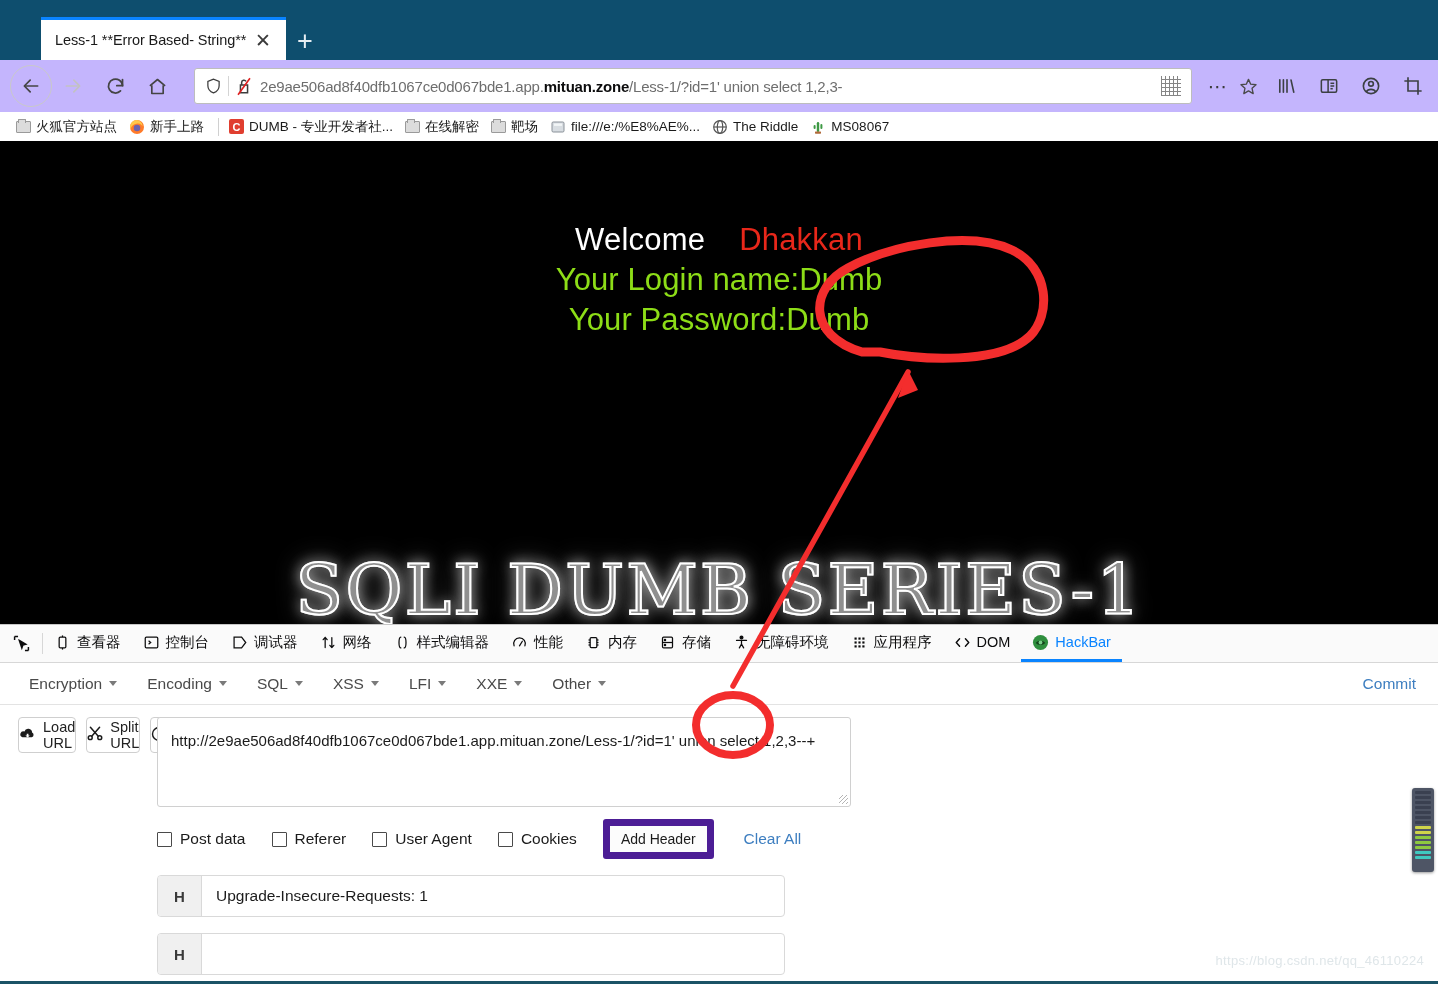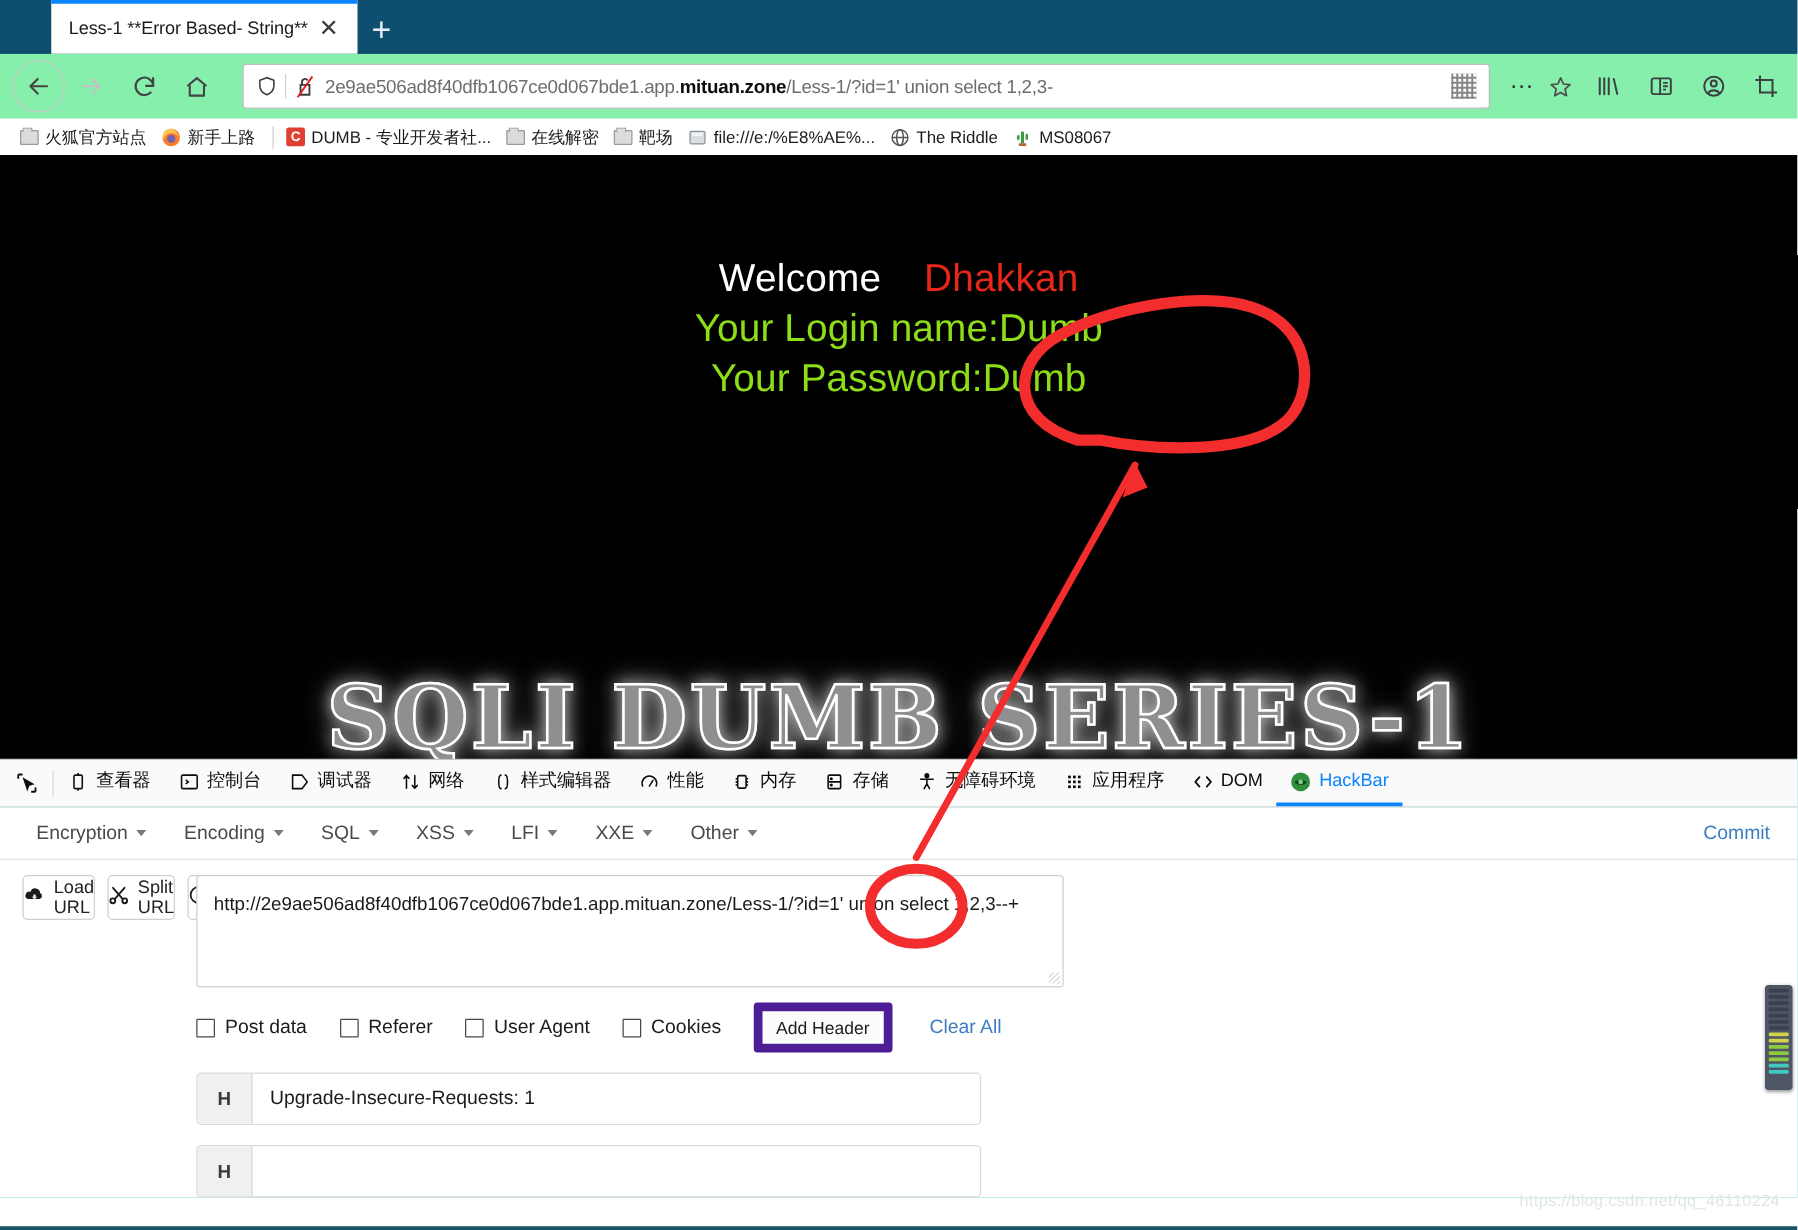--- a/index.html
+++ b/index.html
@@ -8,21 +8,21 @@
   body {
     width: 1438px; height: 984px;
     font-family: "Liberation Sans", sans-serif;
     background: #ffffff;
     overflow: hidden;
     position: relative;
   }
 
   
   .tabstrip {
-    height: 43px; background:#0b4f6c; background:#15506e;
+    height: 60px; background:#0b4f6c; background:#15506e;
     display:flex; align-items:flex-end; position:relative;
   }
   .tabstrip-bg { position:absolute; inset:0; background:#0e4e6e; }
   .tab {
     position:relative; margin-left:41px; width:245px; height:43px;
     background:#ffffff; border-top:3px solid #0a84ff;
     display:flex; align-items:center; padding:0 10px 0 14px;
     z-index:2;
   }
   .tab-title {
@@ -34,21 +34,21 @@
     color:#3a3a3a; font-size:19px; line-height:1; font-weight:300; cursor:pointer;
   }
   .newtab {
     position:relative; z-index:2; width:38px; height:38px;
     display:flex; align-items:center; justify-content:center;
     color:#e6eef3; font-size:27px; font-weight:300; line-height:1; cursor:pointer;
   }
 
   
   .navbar {
-    height:52px; background:#86efac; display:flex; align-items:center;
+    height:52px; background:#c4b5fd; display:flex; align-items:center;
     padding:0 10px; border-bottom:0px;
   }
   .navbtn {
     width:42px; height:42px; border-radius:50%;
     display:flex; align-items:center; justify-content:center;
     color:#4a4a4a; cursor:pointer; flex:none;
   }
   .navbtn.back { border:1px solid #c9c9c9; }
   .navbtn.fwd { color:#c0c0c0; }
   .navbtn svg { display:block; }
@@ -99,31 +99,31 @@
     height:483px; background:#000; position:relative; overflow:hidden;
   }
   .welcome-wrap { text-align:center; padding-top:79px; }
   .welcome-line1 { font-size:31px; line-height:1.28; letter-spacing:.2px; }
   .welcome-line1 .w { color:#ffffff; }
   .welcome-line1 .d { color:#e8271a; margin-left:34px;}
   .welcome-green { color:#8ddd17; font-size:31px; line-height:1.30; letter-spacing:.1px;}
   .banner {
     position:absolute; left:0; right:0; top:408px; text-align:center;
     font-family:"DejaVu Serif", serif;
-    font-size:70px; font-weight:700; letter-spacing:2px;
+    font-size:70px; font-weight:400; letter-spacing:2px;
     color:#8f8f8f;
     -webkit-text-stroke:2px #ffffff;
     text-shadow:0 0 14px rgba(255,255,255,.85), 0 0 26px rgba(255,255,255,.45);
     white-space:nowrap;
     background:linear-gradient(135deg,#dcdcdc 0%,#8c8c8c 38%,#bdbdbd 55%,#787878 100%);
     -webkit-background-clip:text; background-clip:text;
   }
 
   
-  .devtools { background:#14b8a6; border-top:1px solid #c6c6c6; }
+  .devtools { background:#a21caf; border-top:1px solid #c6c6c6; }
   .dt-tabs {
     height:38px; display:flex; align-items:stretch;
     border-bottom:1px solid #d7d7d7; background:#fafafa; font-size:14.5px; color:#0c0c0d;
   }
   .dt-pick { width:42px; display:flex;align-items:center;justify-content:center;cursor:pointer;}
   .dt-divider { width:1px; background:#d7d7d7; margin:8px 0; }
   .dt-tab {
     display:flex;align-items:center;gap:6px; padding:0 11px; cursor:pointer;
     border-bottom:3px solid transparent; white-space:nowrap;
   }

